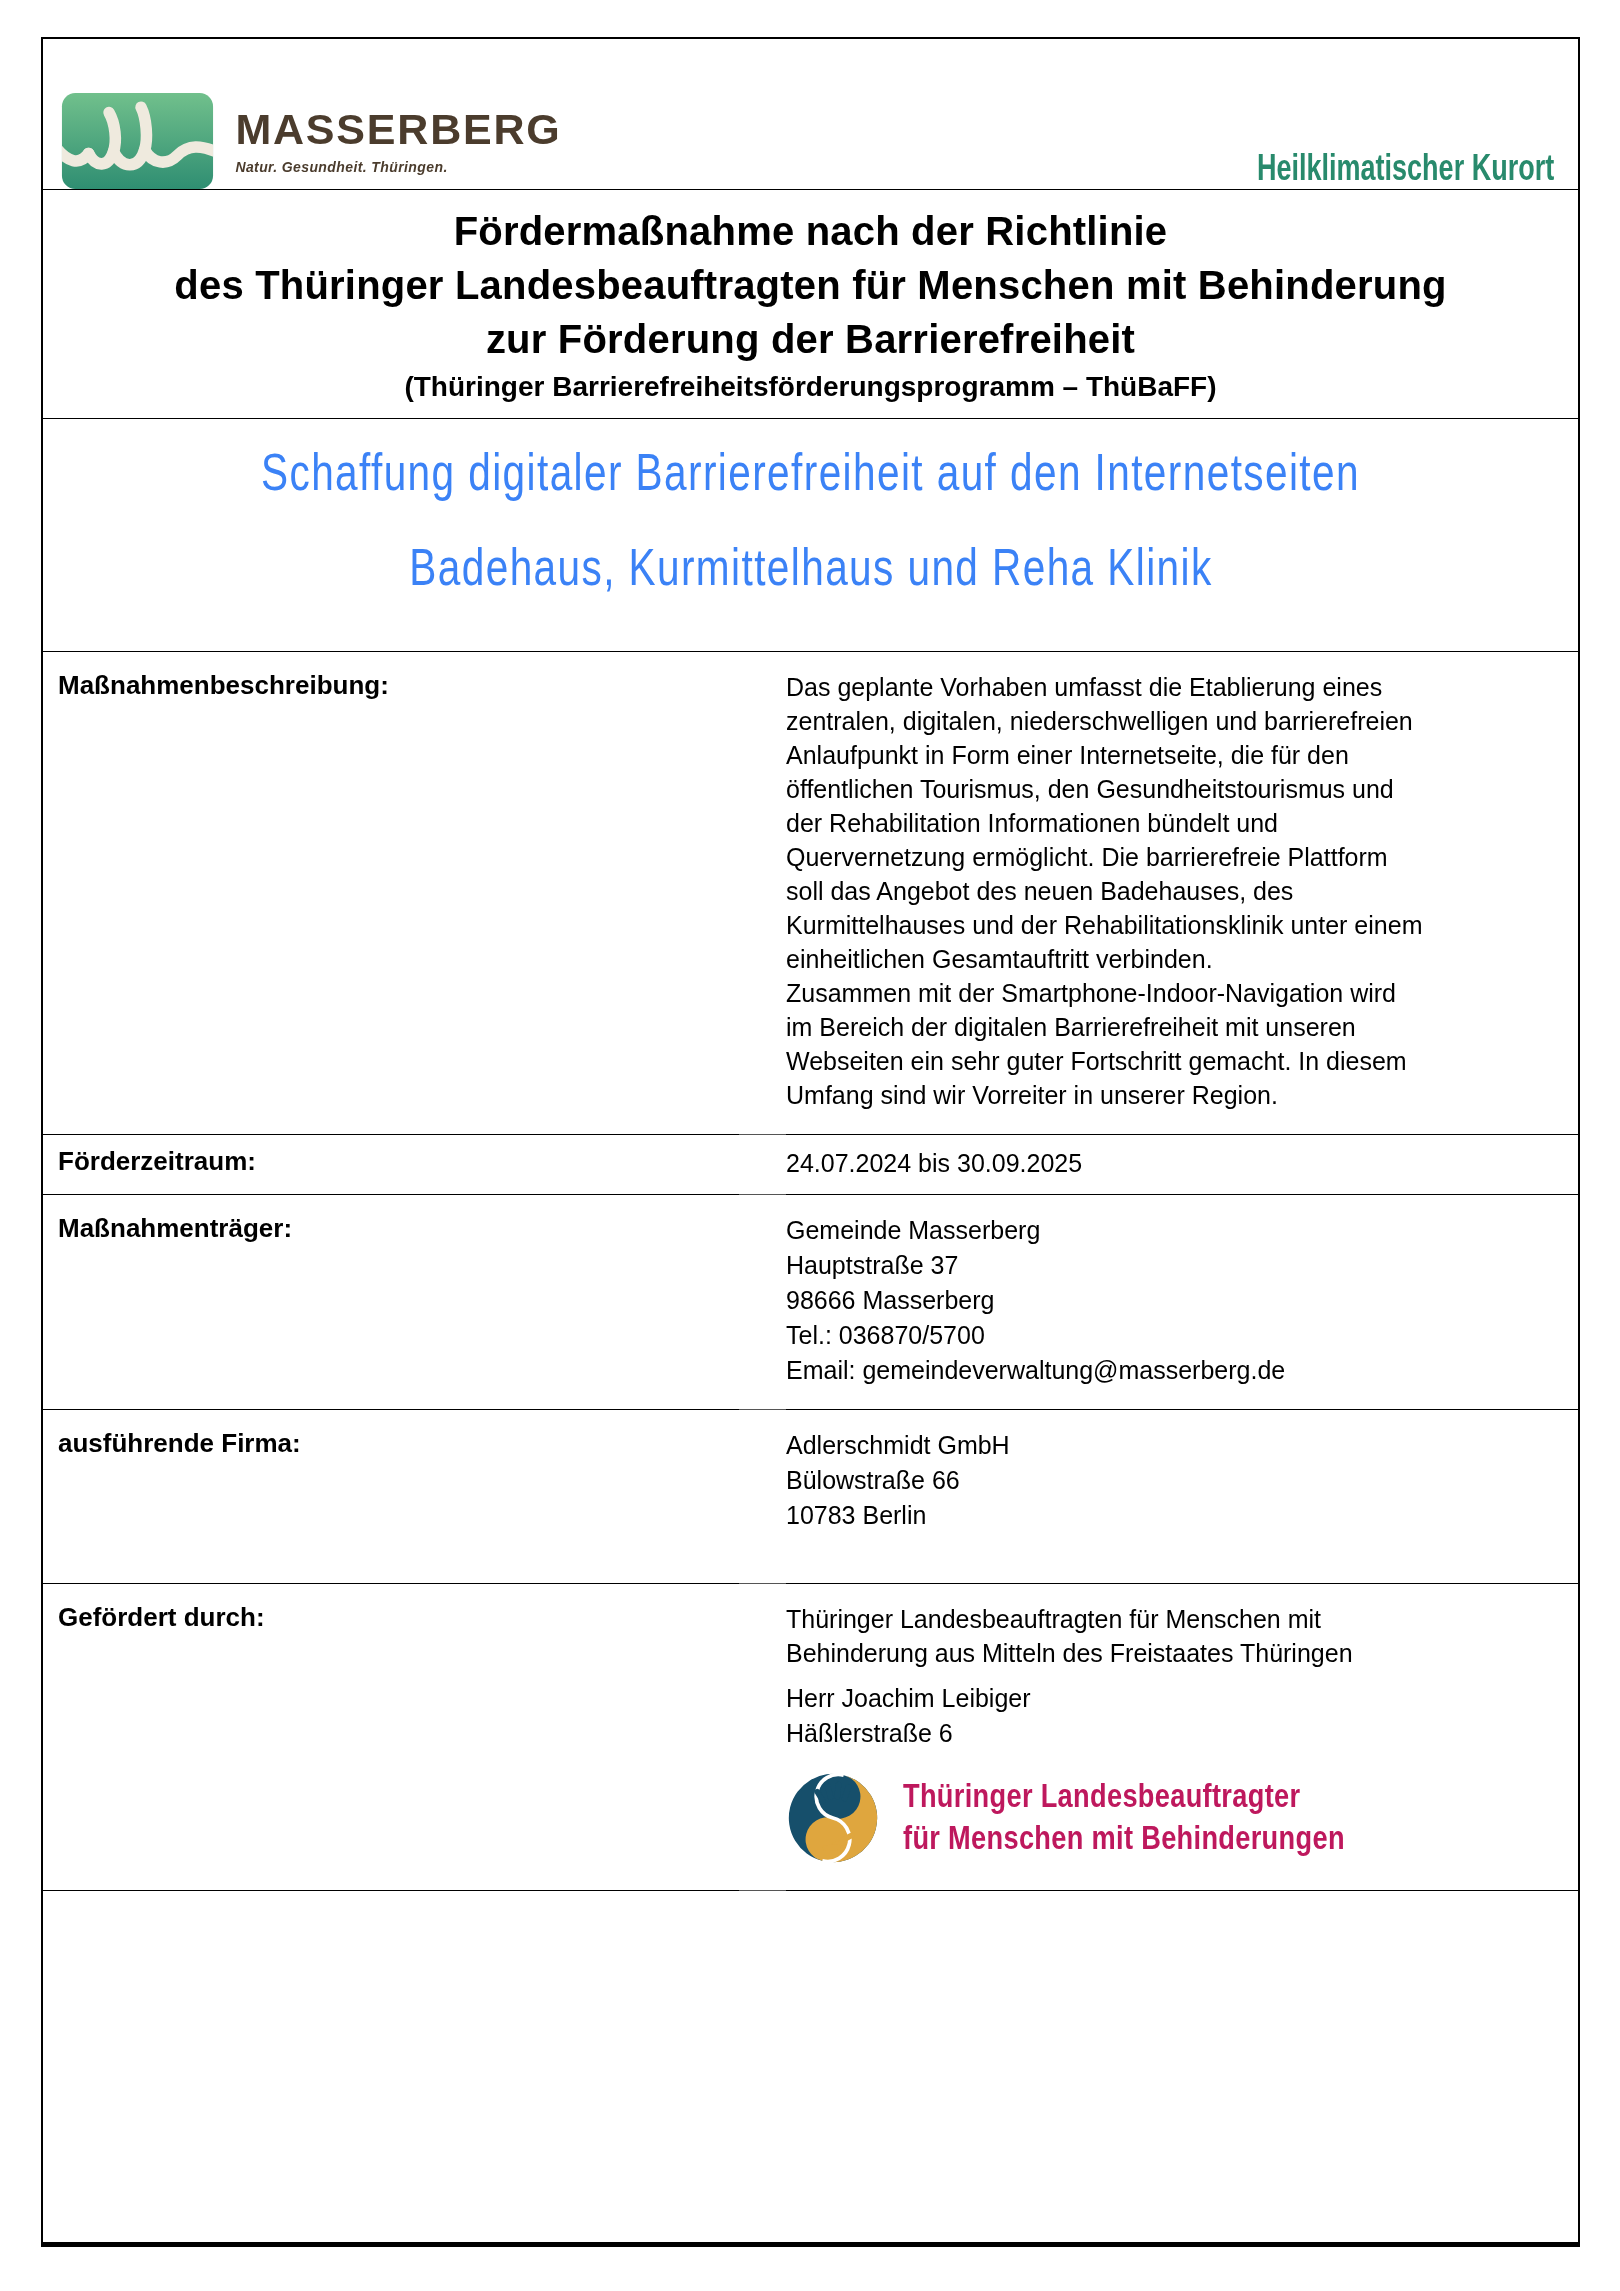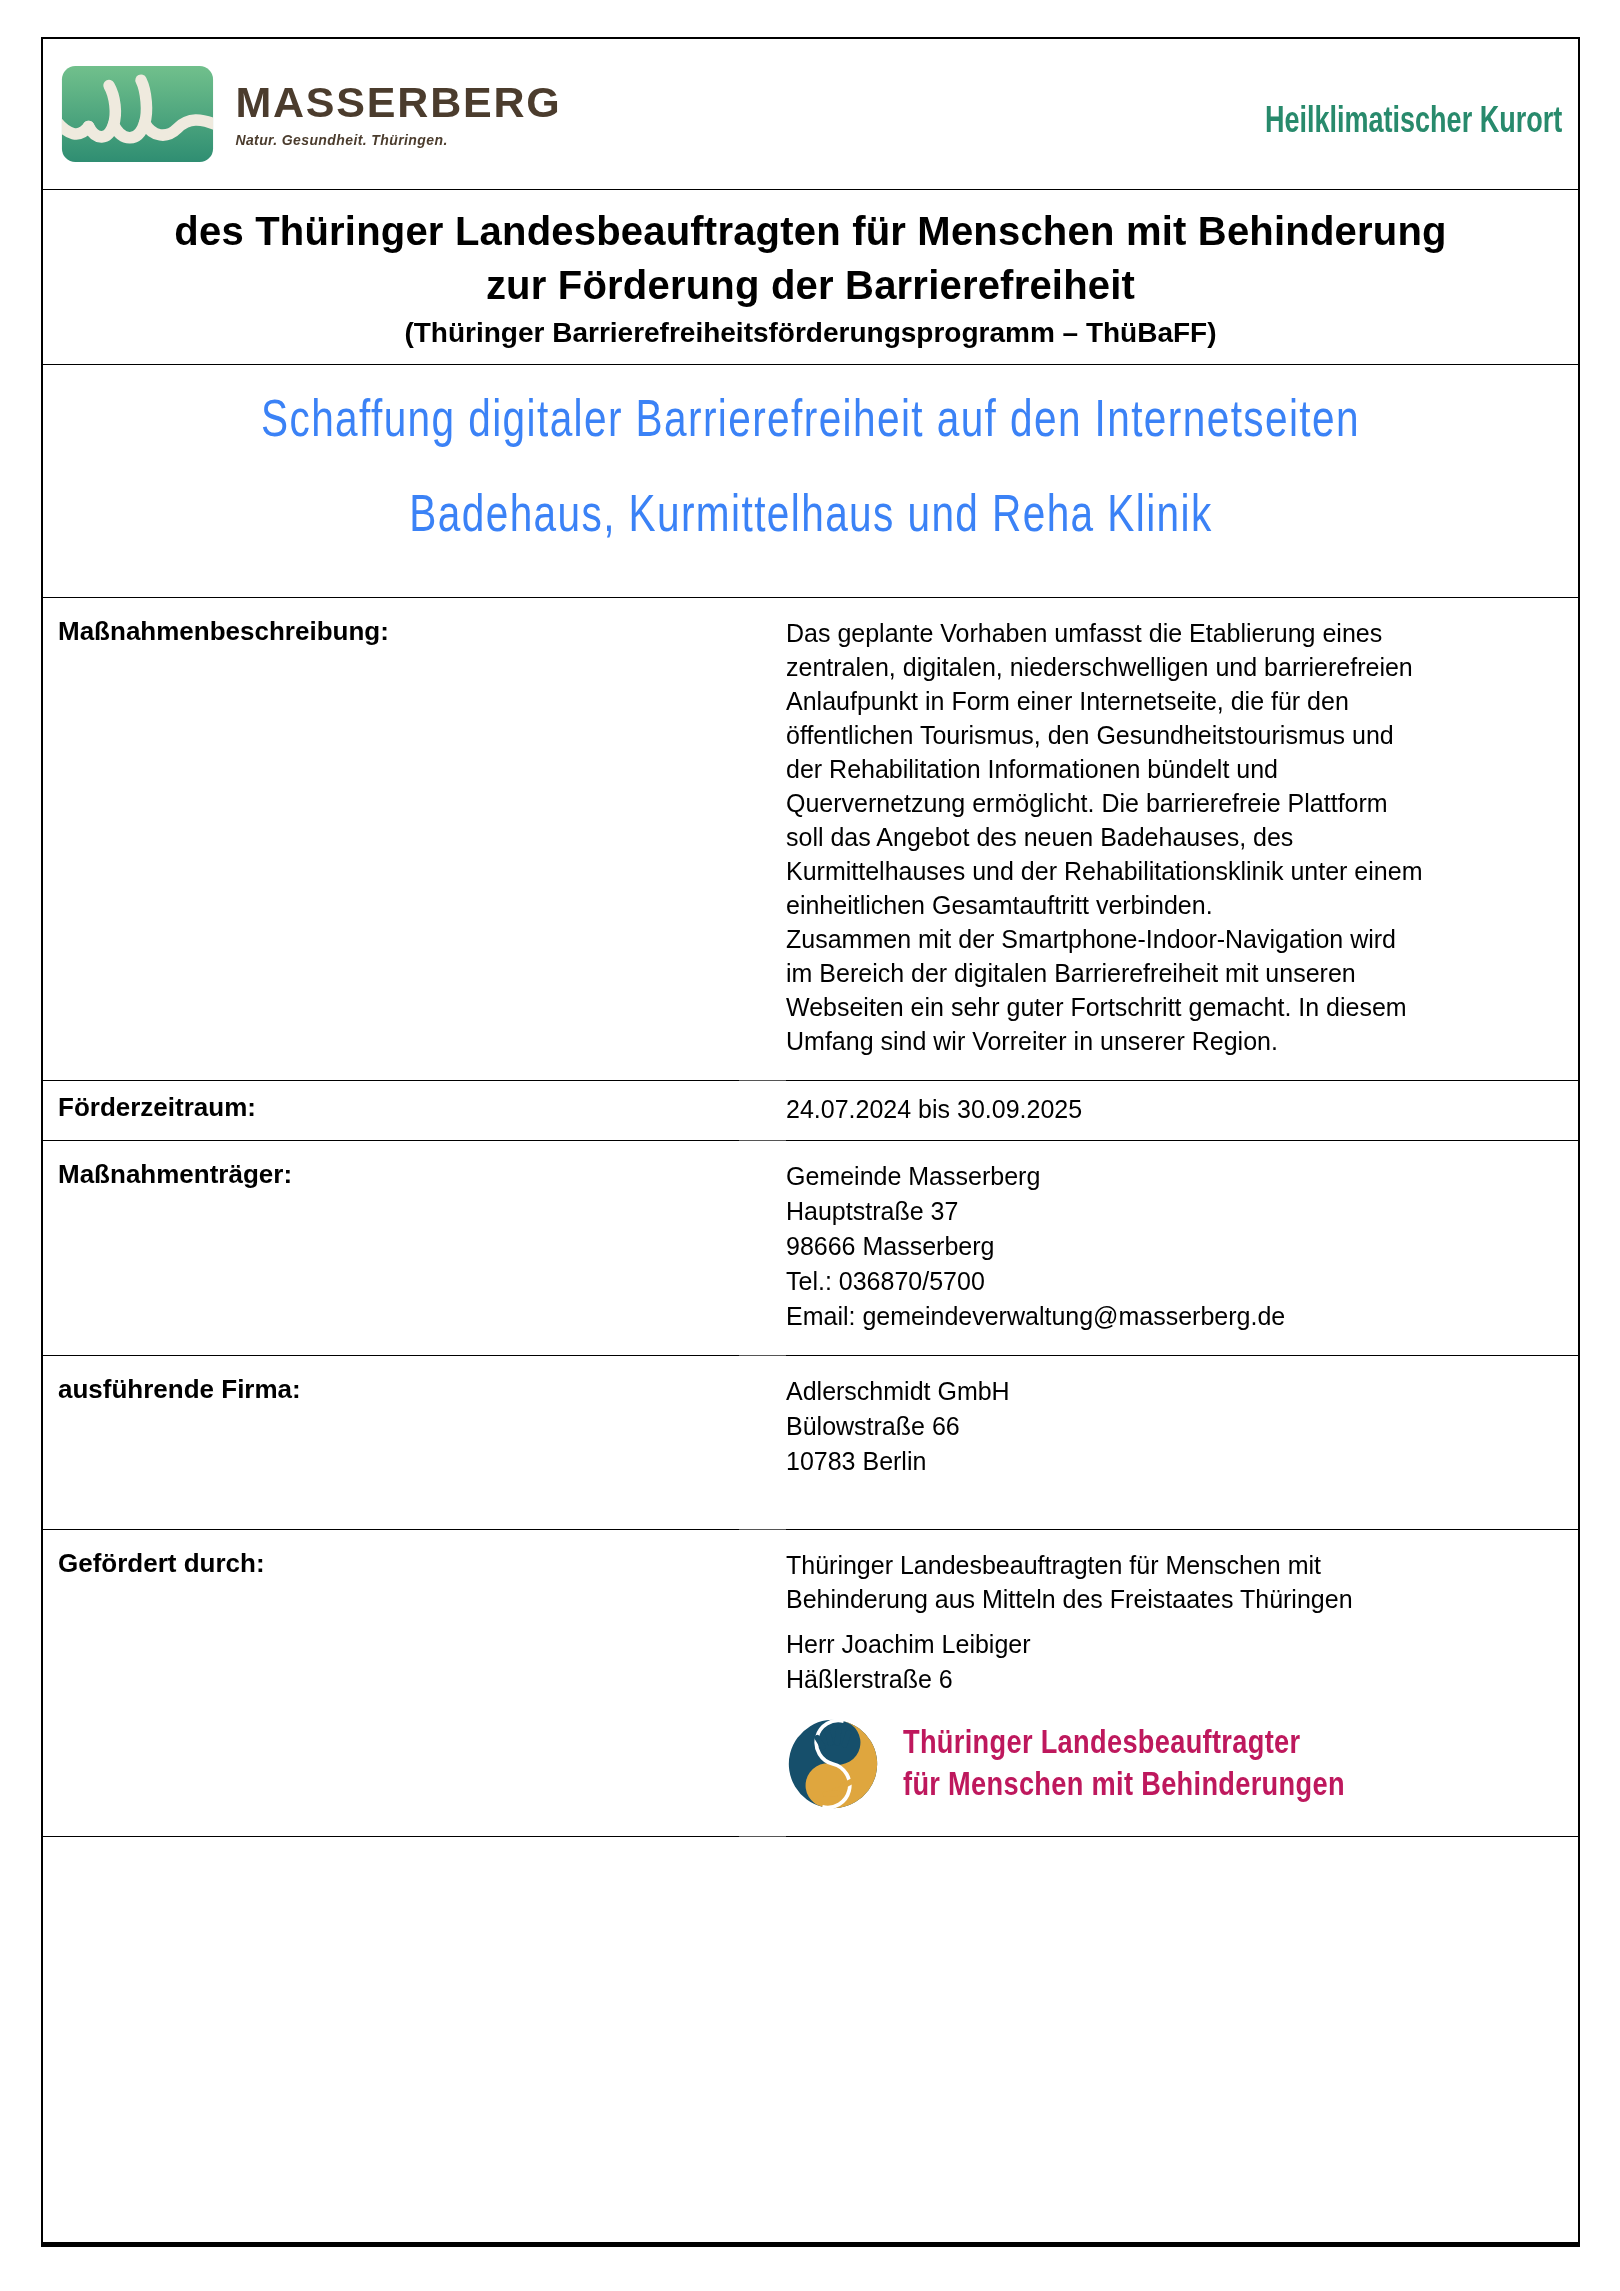--- a/index.html
+++ b/index.html
@@ -12,22 +12,22 @@
   }
   .frame {
     position:absolute; left:41px; top:37px; right:41px; bottom:45px;
     border:2.7px solid #000; border-bottom-width:5.3px;
     display:flex; flex-direction:column;
     background:#fff;
   }
   
   .header-row {
     height:150px; border-bottom:1.8px solid #000;
-    display:flex; align-items:center; justify-content:space-between;
-    padding:0 16px 0 18px;
+    display:flex; align-items:flex-end; justify-content:space-between;
+    padding:0 24px 0 18px;
   }
   .brand { display:flex; align-items:center; gap:21.4px; }
   .brand-tile { width:153px; height:96px; display:block; }
   .brand-name {
     font-size:43px; font-weight:bold; letter-spacing:1.8px; color:#4b3c2d; line-height:1.05;
   }
   .brand-tagline {
     font-size:14px; font-weight:bold; font-style:italic; color:#4b3c2d; margin-top:6.2px; letter-spacing:0.4px;
   }
   .kurort {
@@ -107,20 +107,21 @@
         </svg>
         <div>
           <div class="brand-name">MASSERBERG</div>
           <div class="brand-tagline">Natur. Gesundheit. Thüringen.</div>
         </div>
       </div>
       <div class="kurort">Heilklimatischer Kurort</div>
     </div>
 
     <div class="title-block">
+      <div class="title-main">Fördermaßnahme nach der Richtlinie</div>
       <div class="title-main">des Thüringer Landesbeauftragten für Menschen mit Behinderung</div>
       <div class="title-main">zur Förderung der Barrierefreiheit</div>
       <div class="title-sub">(Thüringer Barrierefreiheitsförderungsprogramm – ThüBaFF)</div>
     </div>
 
     <div class="subtitle-block">
       <div class="subtitle-line"><span>Schaffung digitaler Barrierefreiheit auf den Internetseiten</span></div>
       <div class="subtitle-line"><span>Badehaus, Kurmittelhaus und Reha Klinik</span></div>
     </div>
 

